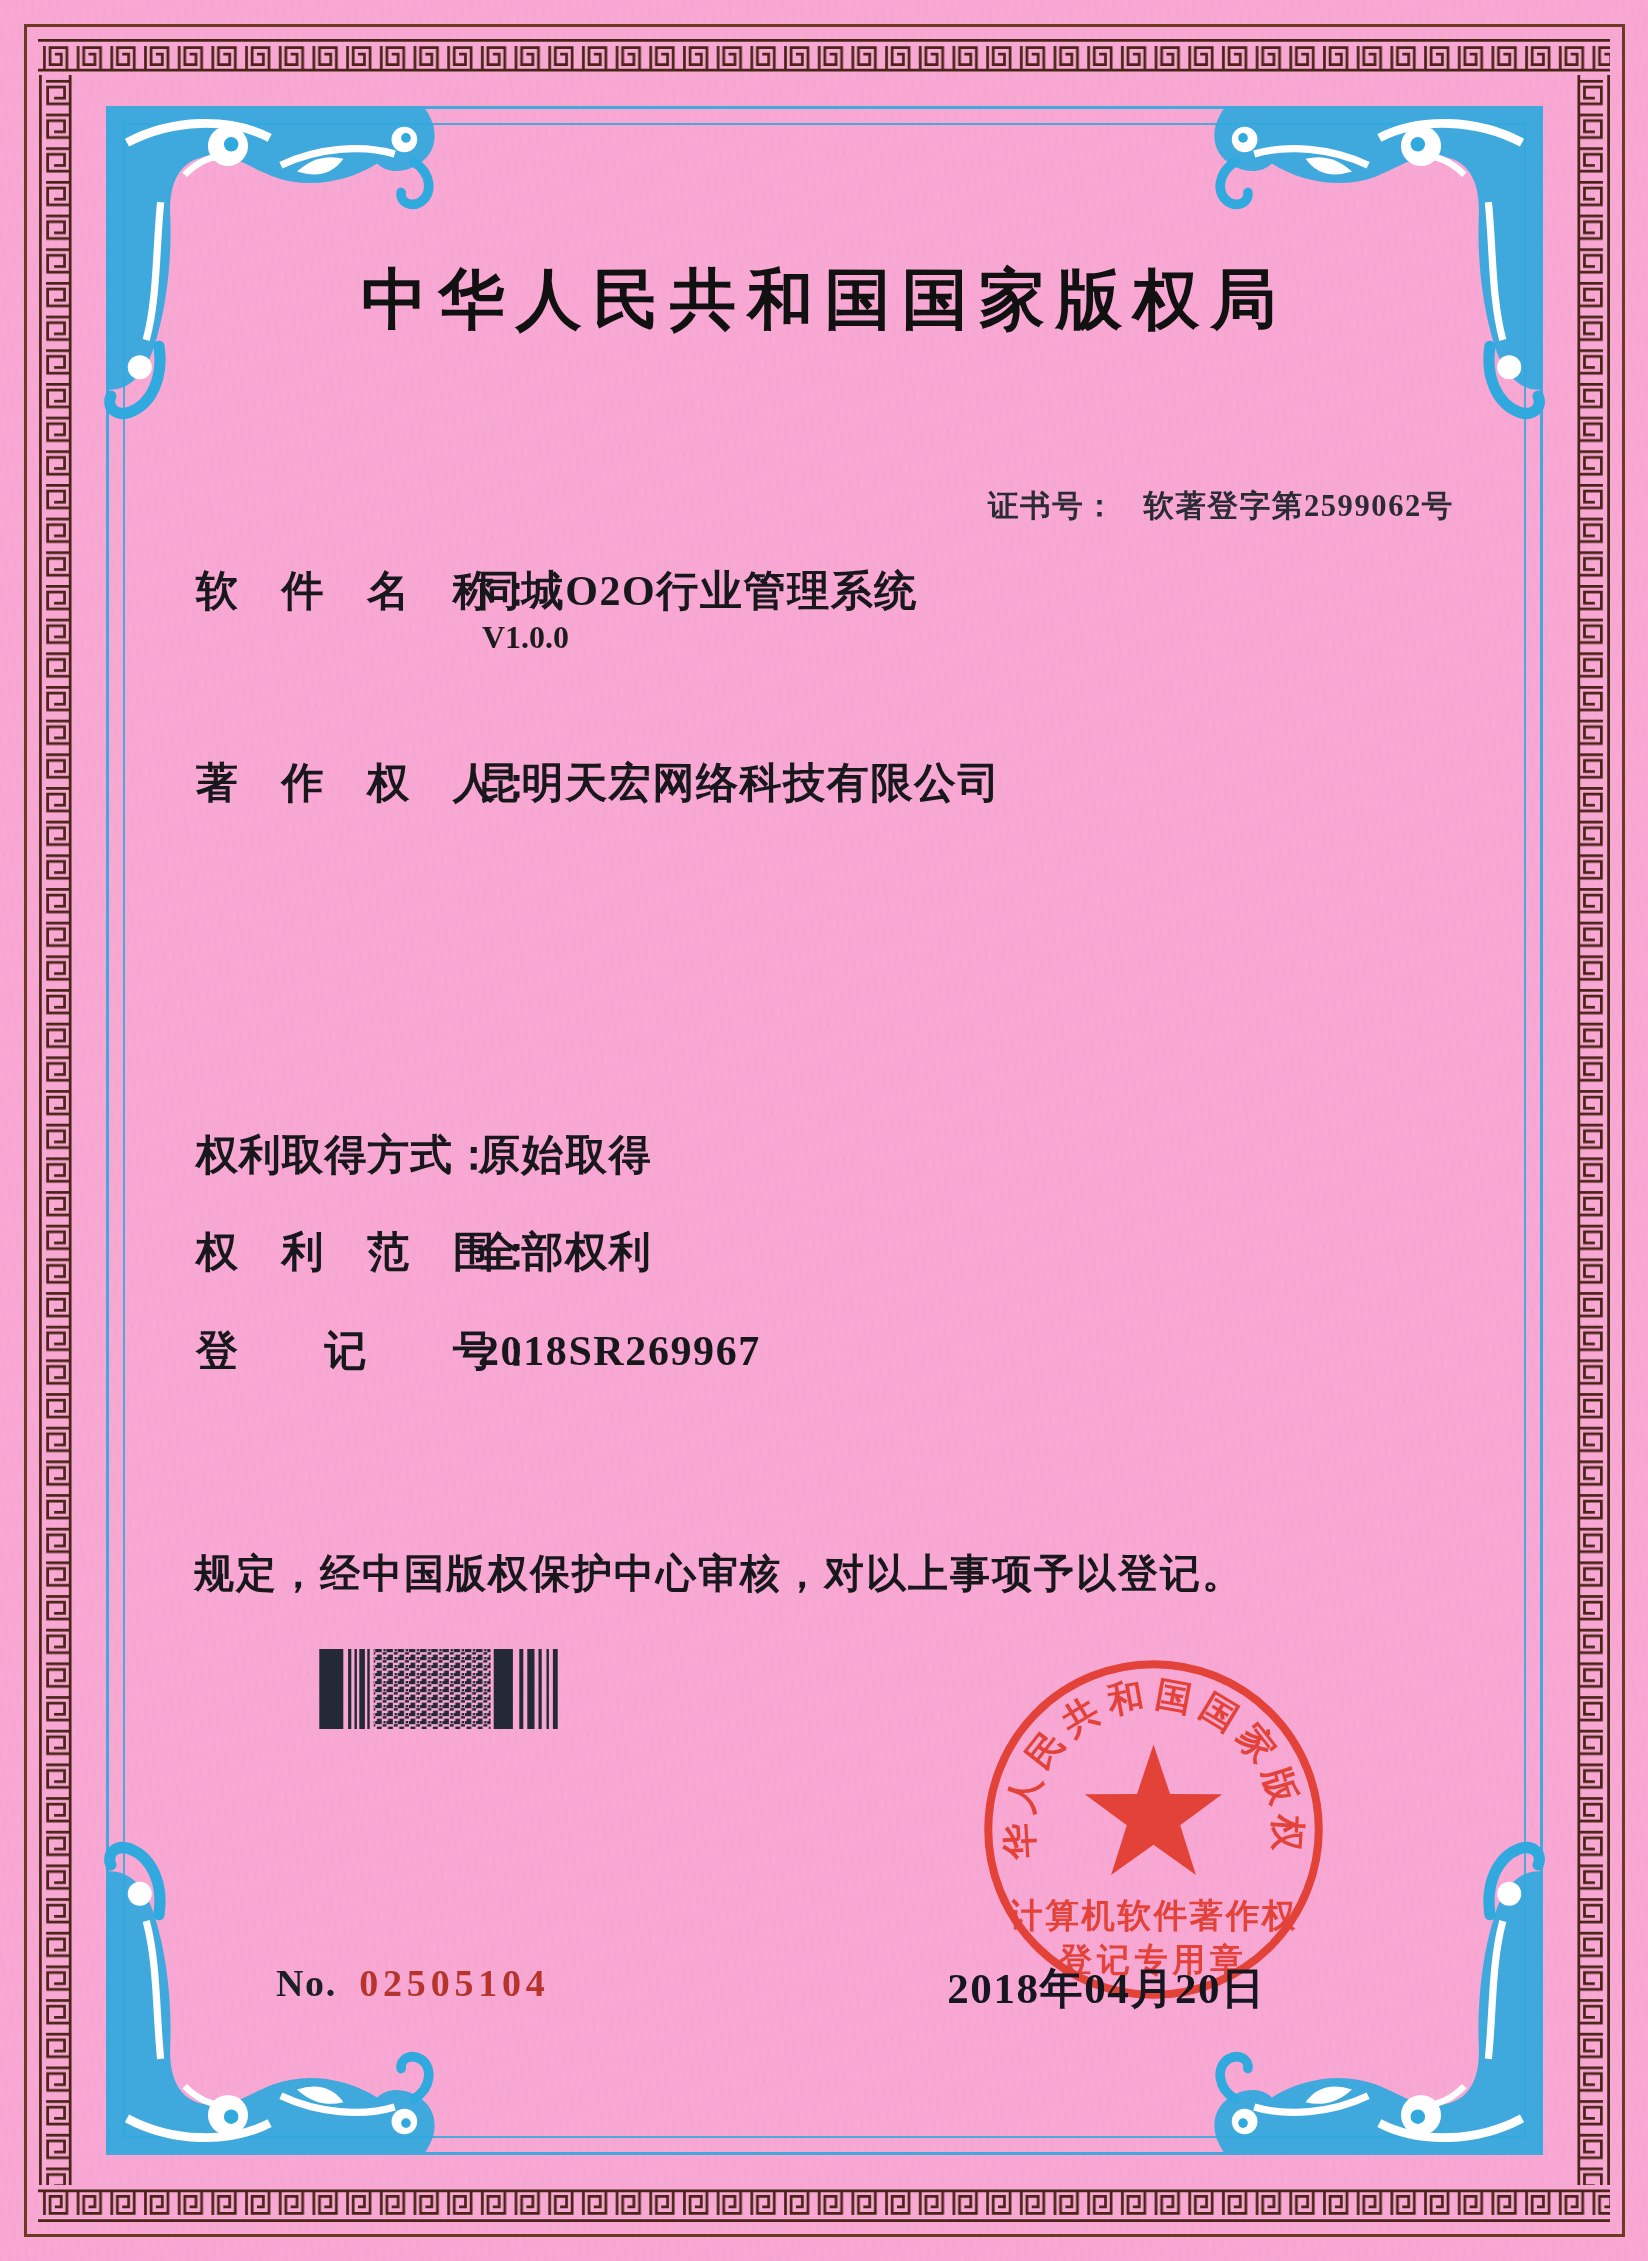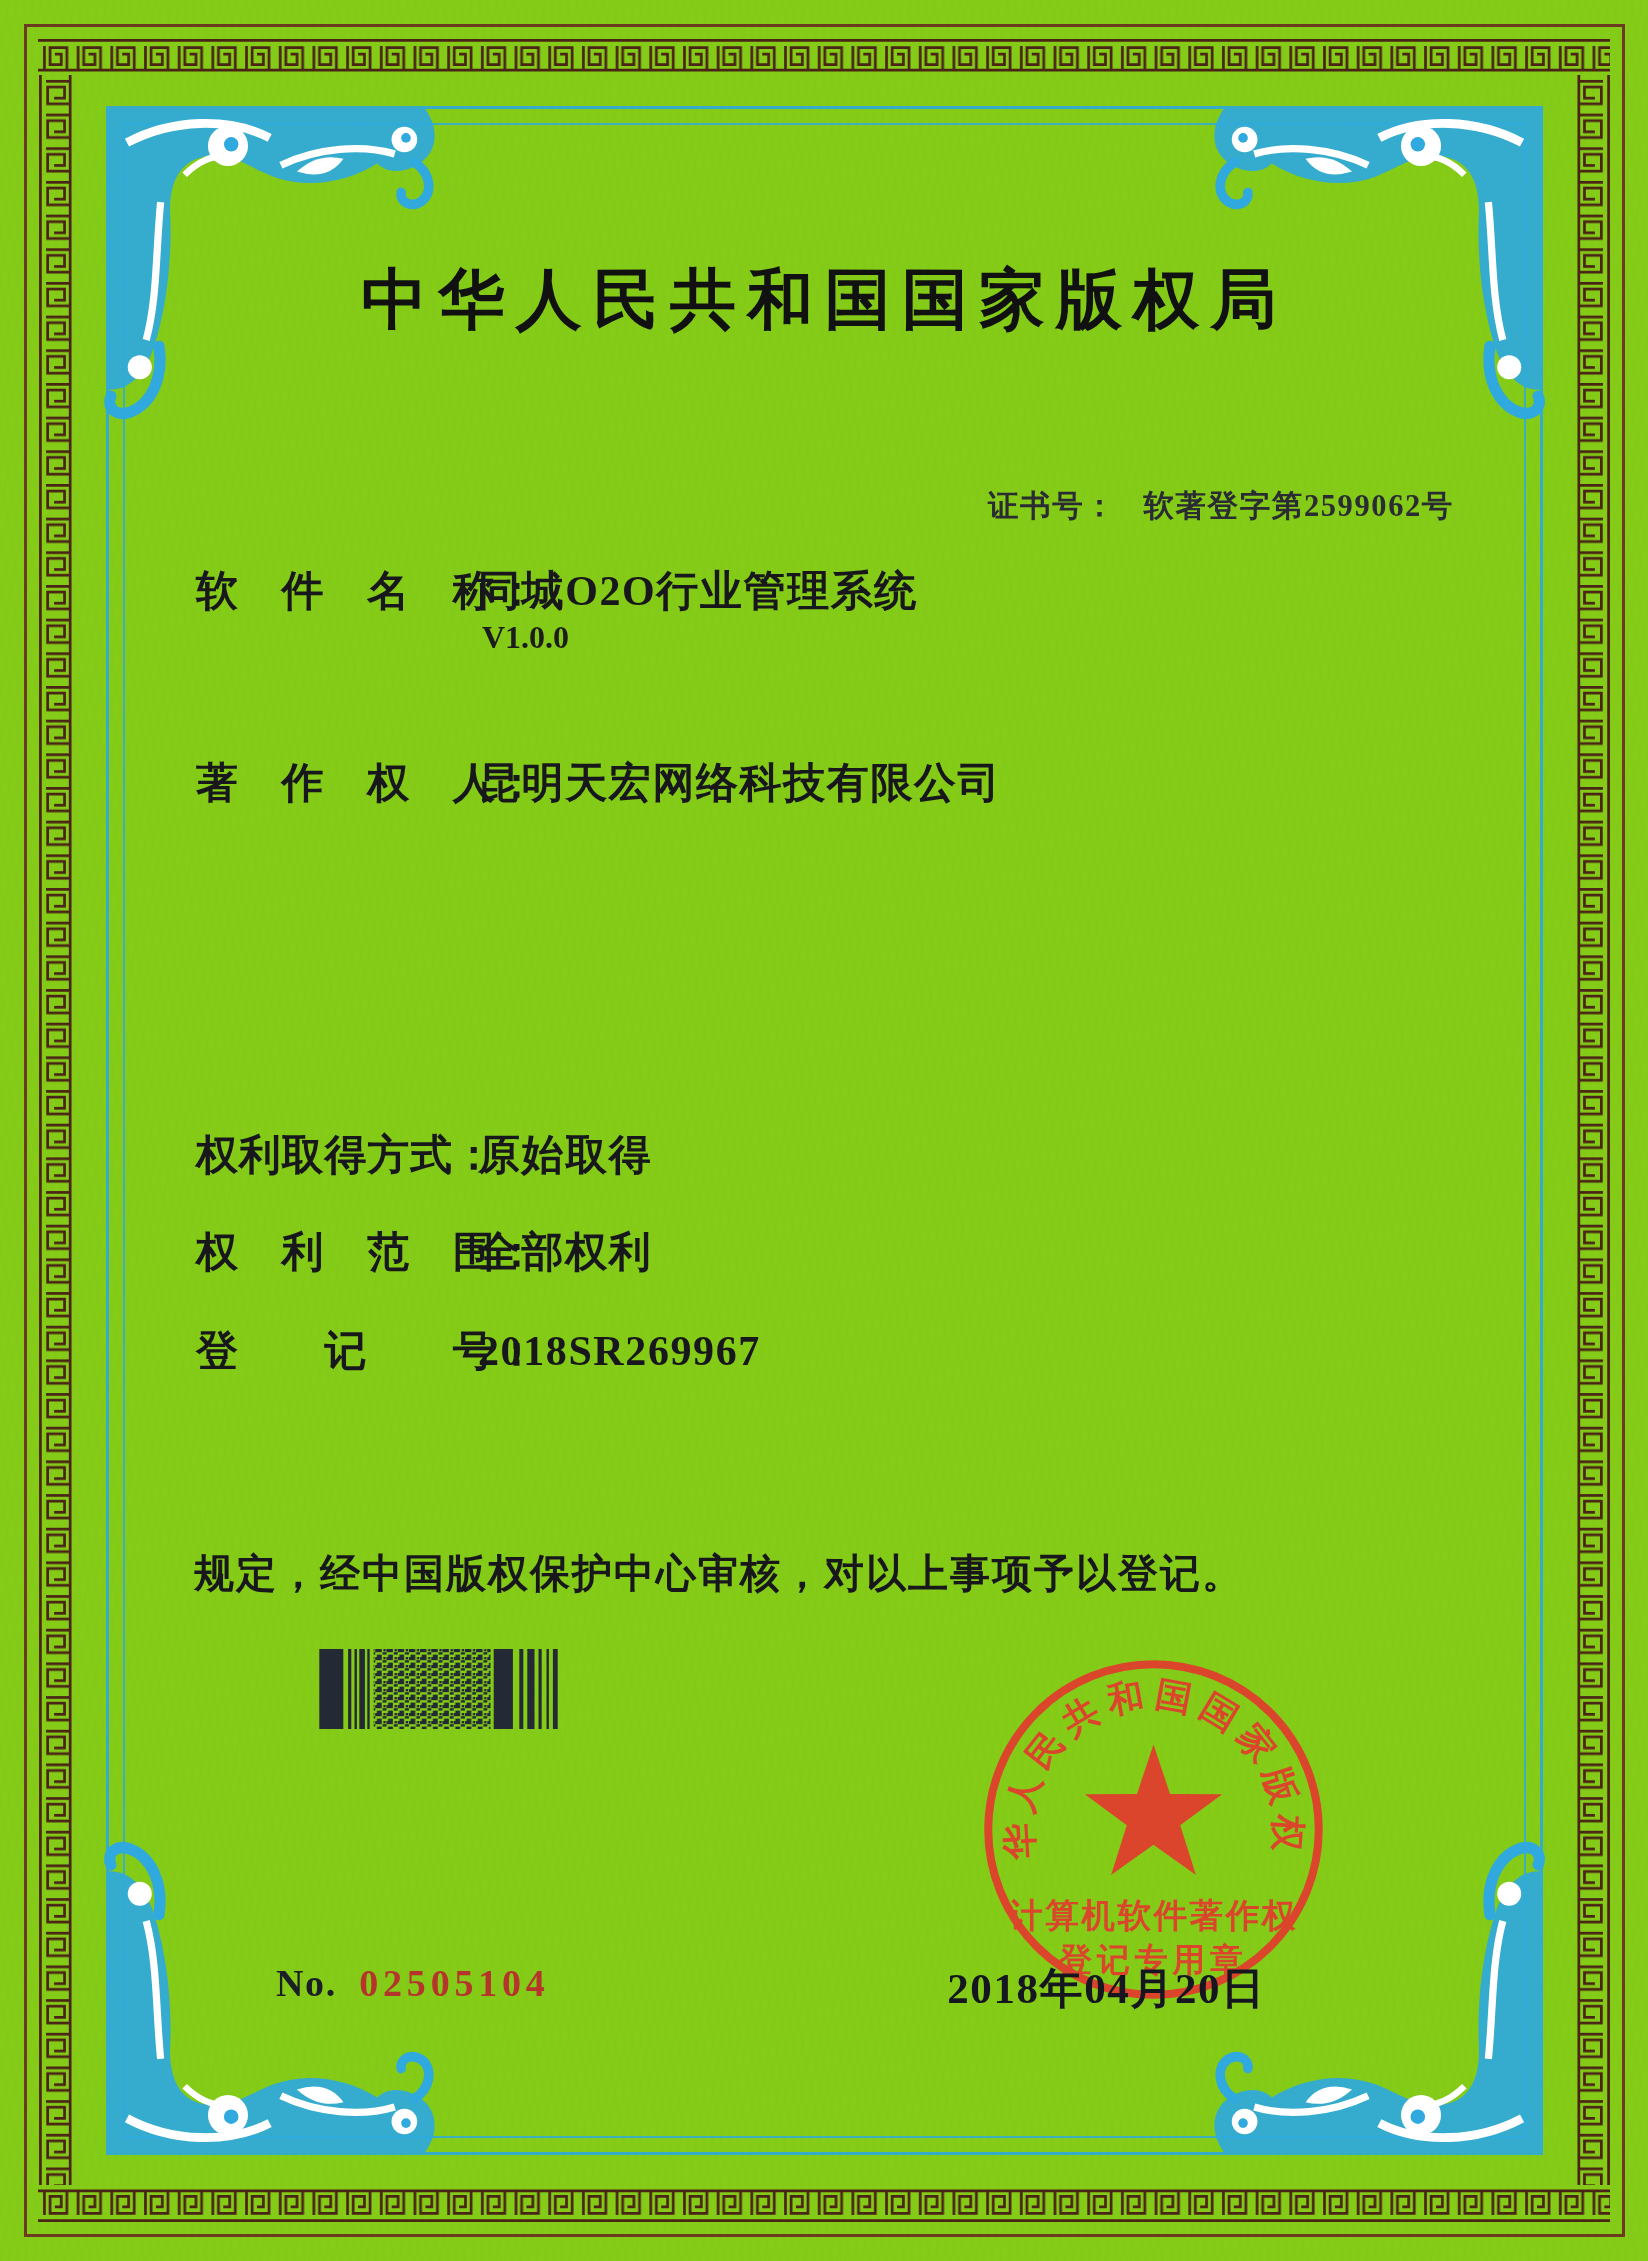--- a/index.html
+++ b/index.html
@@ -1,18 +1,18 @@
 <!DOCTYPE html>
 <html style="font-size:13px"><head>
 <meta charset="utf-8">
 <style>
   html,body{margin:0;padding:0;background:#e8e8e8;}
   .certificate{
     position:relative;width:1649px;height:2261px;margin:0 auto;
-    background:#84cc16;overflow:hidden;
+    background:#f9a8d4;overflow:hidden;
     font-family:"Liberation Serif","DejaVu Serif",serif;color:#1c1c1c;
   }
   .texture{position:absolute;inset:0;z-index:0;pointer-events:none;
     background:
       repeating-linear-gradient(100deg, rgba(205,90,90,0.02) 0 2.4px, rgba(255,255,255,0) 2.4px 8px),
       repeating-linear-gradient(80deg, rgba(70,140,200,0.018) 0 2.4px, rgba(255,255,255,0) 2.4px 8.8px);}
   
   .outer-line{position:absolute;inset:24px;border:3.2px solid #6b3a20;z-index:1;}
   .gk-band{position:absolute;z-index:2;}
   .gk-top{left:38px;top:38px;width:1572px;height:37px;}

